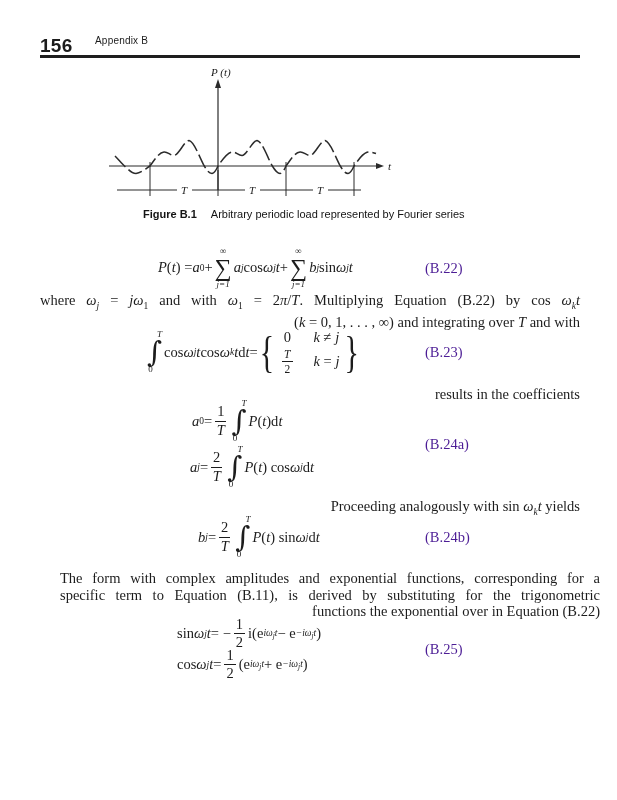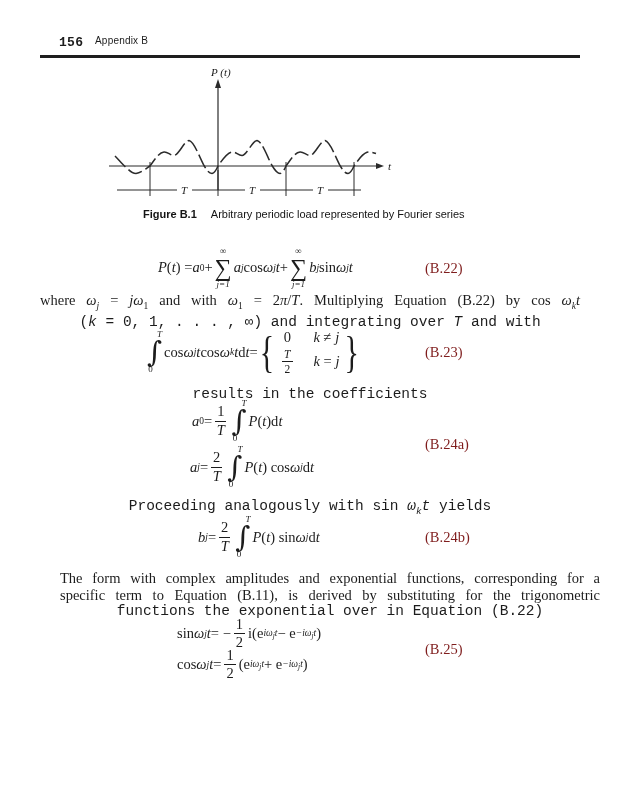--- a/index.html
+++ b/index.html
@@ -1,43 +1,43 @@
 <!DOCTYPE html>
 <html><head>
 <meta charset="utf-8">
 <style>
   * { margin:0; padding:0; box-sizing:border-box; }
   body { background:#888; font-family:"Liberation Serif","DejaVu Serif",serif; }
   .page { position:relative; width:617px; height:800px; background:#ffffff; color:#1c1c1c;
           overflow:hidden; }
 
   
-  .pagenum { position:absolute; left:40px; top:35px; font-family:Liberation Mono, monospace;
-             font-size:13px; font-weight:700; letter-spacing:.3px;margin-left:19px; }
+  .pagenum { position:absolute; left:40px; top:35px; font-family:Liberation Sans, sans-serif;
+             font-size:19px; font-weight:700; letter-spacing:.3px; }
   .section { position:absolute; left:95px; top:35px; font-family:"Liberation Sans","DejaVu Sans",sans-serif;
              font-size:10px; font-weight:400; letter-spacing:.2px; }
   .hrule { position:absolute; left:40px; top:55px; width:540px; height:2.5px; background:#1e1e1e; }
 
   
   .figsvg { position:absolute; left:95px; top:66px; }
   .caption { position:absolute; left:95px; top:208px; font-family:"Liberation Sans","DejaVu Sans",sans-serif;
              font-size:11px; color:#141414;margin-left:48px; }
   .caption .cap-label { font-weight:700; margin-right:14px; }
 
   
   .para { position:absolute; left:40px; width:540px; font-size:14.5px; line-height:16.5px; }
   .jline { text-align:justify; text-align-last:justify; }
-  .lline { text-align:center;font-family:Liberation Mono, monospace; }
+  .lline { text-align:right; }
 
   
   .eqrow { position:absolute; left:40px; width:540px; display:flex; align-items:center; }
   .eqblock { position:absolute; left:40px; width:540px; display:flex; flex-direction:column; }
   .eqline { display:flex; align-items:center; }
   .eqnum { position:absolute; left:385px; top:50%; transform:translateY(-50%);
-           font-size:14.5px; color:#7f1d1d; }
+           font-size:14.5px; color:#4c1d95; }
   .math { font-size:14.5px; white-space:nowrap; display:flex; align-items:center; }
 
   
   .m-i { font-style:italic; }
   .m-sub { font-style:italic; font-size:9.5px; vertical-align:-3.5px; }
   .m-subn { font-style:normal; font-size:9.5px; vertical-align:-3.5px; }
   .m-sup { font-size:9.5px; vertical-align:5px; }
   .m-sup .m-sub { font-size:7.5px; vertical-align:-2px; }
   .m-frac { display:inline-flex; flex-direction:column; align-items:center; vertical-align:middle;
             line-height:1.05; margin:0 3px; }

